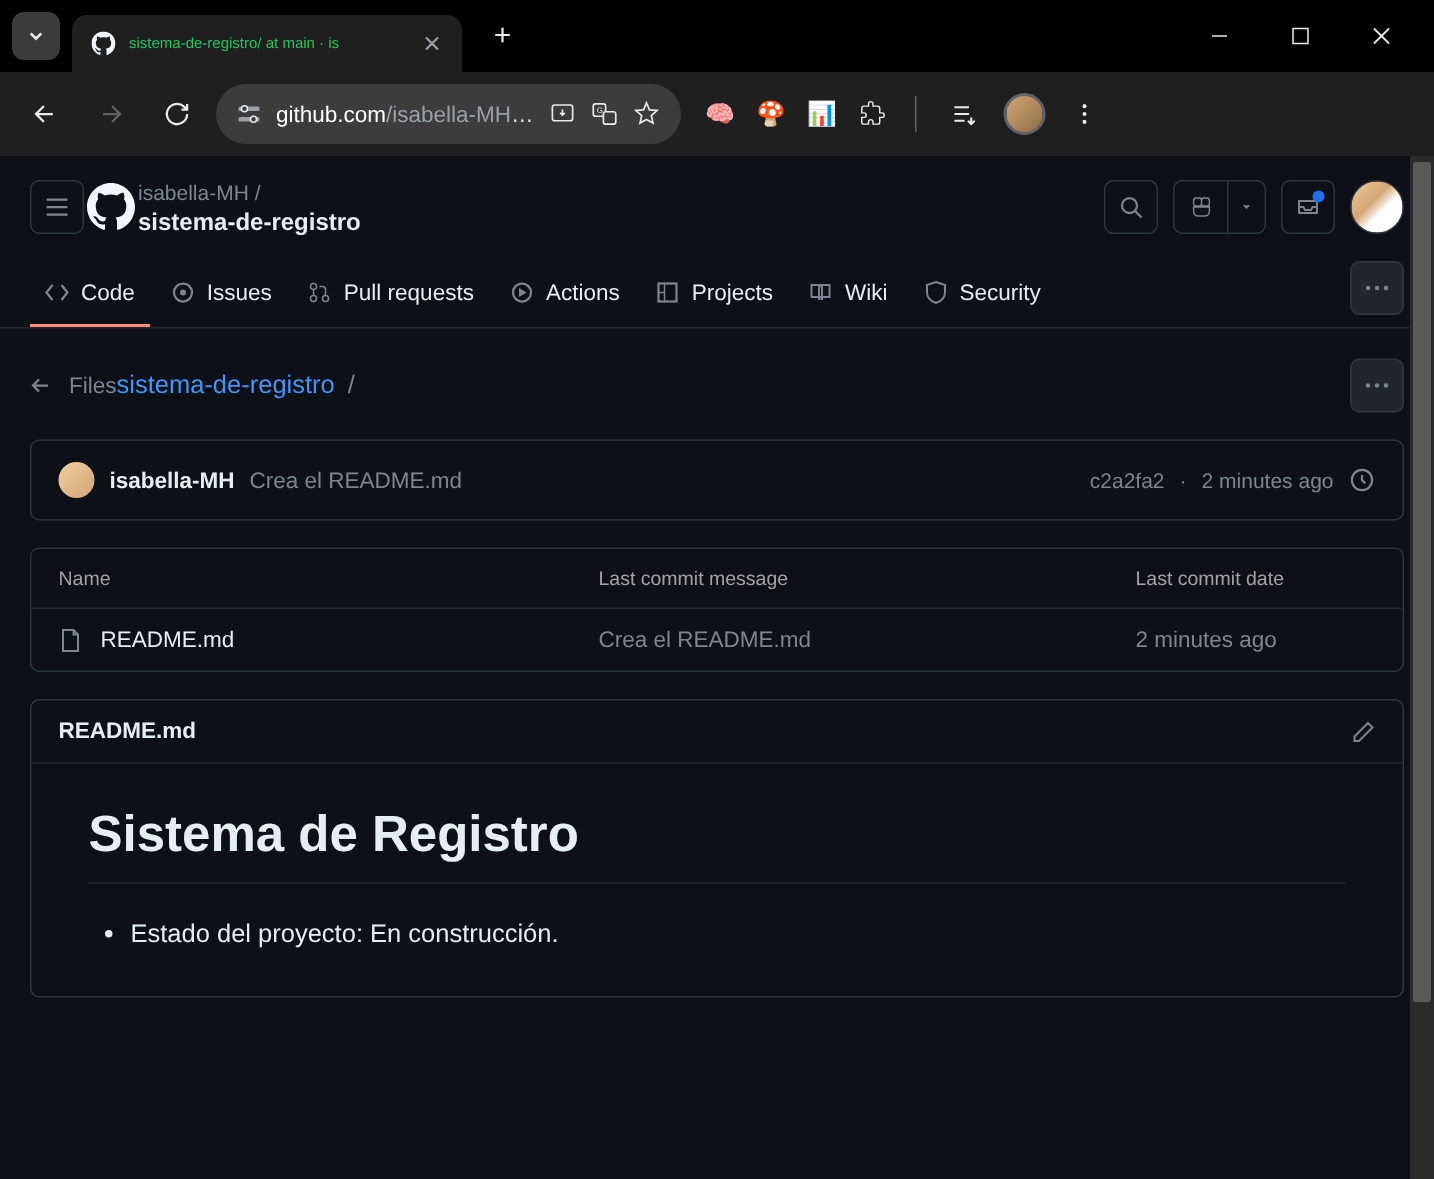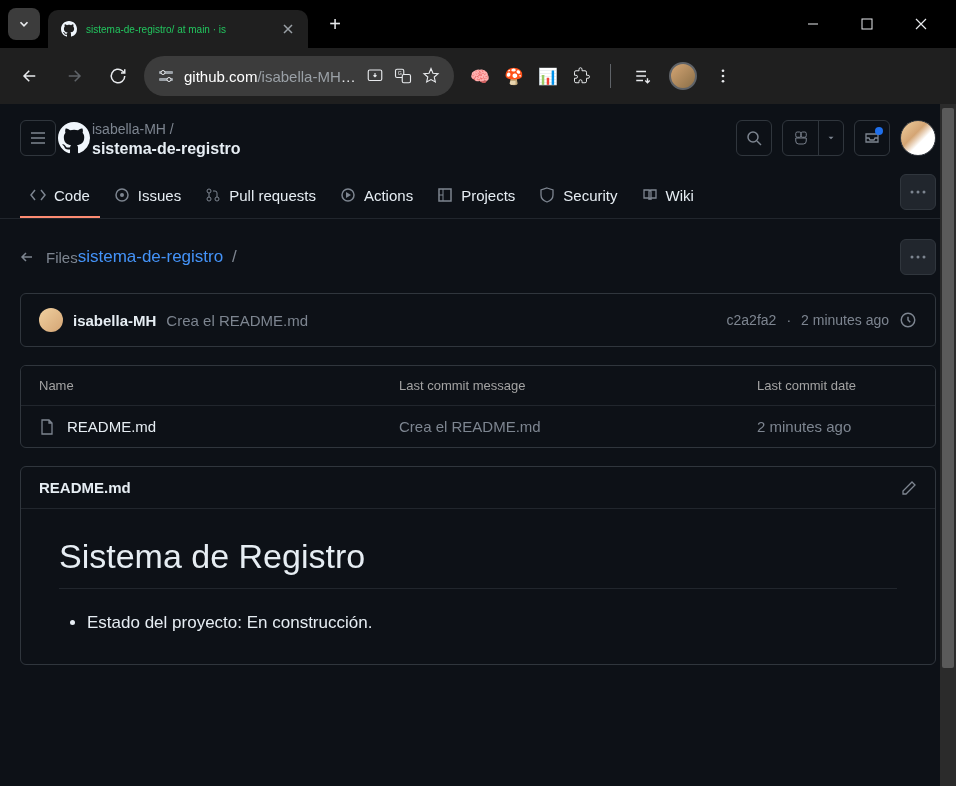--- a/index.html
+++ b/index.html
@@ -65,21 +65,21 @@
 .ft-col3{flex:0 0 160px;text-align:left}
 .ft-row{display:flex;padding:12px 18px;align-items:center;font-size:15px}
 .ft-row .ft-col1{display:flex;align-items:center;gap:12px;color:#e6edf3}
 .ft-row .ft-col2{color:#7d8590}
 .ft-row .ft-col3{color:#7d8590}
 .readme-box{border:1px solid #30363d;border-radius:6px}
 .readme-header{display:flex;align-items:center;padding:12px 18px;border-bottom:1px solid #21262d}
 .readme-title{font-size:15px;font-weight:600}
 .edit-btn{margin-left:auto;color:#7d8590}
 .readme-body{padding:28px 38px}
-.readme-body h1{font-size:34px;font-weight:400;padding-bottom:12px;border-bottom:1px solid #21262d;margin-bottom:20px}
+.readme-body h1{font-size:34px;font-weight:700;padding-bottom:12px;border-bottom:1px solid #21262d;margin-bottom:20px}
 .readme-body ul{padding-left:28px}
 .readme-body li{font-size:17px;color:#e6edf3;line-height:1.6}
 .scrollbar-track{position:absolute;right:0;top:104px;width:16px;height:682px;background:#2b2b2b}
 .scrollbar-thumb{position:absolute;right:2px;top:108px;width:12px;height:560px;background:#5a5a5a;border-radius:2px}
 svg{display:block}
 </style>
 </head>
 <body>
 
 <div class="titlebar">
@@ -260,29 +260,29 @@
       </div>
     <div class="repo-tab">
         <svg width="16" height="16" viewBox="0 0 16 16">
           <rect x="2" y="2" width="12" height="12" stroke="#7d8590" fill="none" stroke-width="1.5"></rect>
           <path d="M6 2v12M2 8h4" stroke="#7d8590"></path>
         </svg>
         <span>Projects</span>
       </div>
     <div class="repo-tab">
         <svg width="16" height="16" viewBox="0 0 16 16">
+          <path d="M2 3h5a2 2 0 012 2v8a2 2 0 00-2-2H2zM14 3H9a2 2 0 00-2 2v8a2 2 0 012-2h5z" stroke="#7d8590" fill="none" stroke-width="1.3"></path>
+        </svg>
+        <span>Wiki</span>
+      </div>
+    <div class="repo-tab">
+        <svg width="16" height="16" viewBox="0 0 16 16">
           <path d="M8 1l6 2v5c0 4-3 6-6 7-3-1-6-3-6-7V3z" stroke="#7d8590" fill="none" stroke-width="1.3"></path>
         </svg>
         <span>Security</span>
-      </div>
-    <div class="repo-tab">
-        <svg width="16" height="16" viewBox="0 0 16 16">
-          <path d="M2 3h5a2 2 0 012 2v8a2 2 0 00-2-2H2zM14 3H9a2 2 0 00-2 2v8a2 2 0 012-2h5z" stroke="#7d8590" fill="none" stroke-width="1.3"></path>
-        </svg>
-        <span>Wiki</span>
       </div>
     <div class="more-btn">
         <svg width="16" height="4" viewBox="0 0 16 4">
           <circle cx="2" cy="2" r="1.5" fill="#7d8590"></circle>
           <circle cx="8" cy="2" r="1.5" fill="#7d8590"></circle>
           <circle cx="14" cy="2" r="1.5" fill="#7d8590"></circle>
         </svg>
       </div>
   </div>
 

